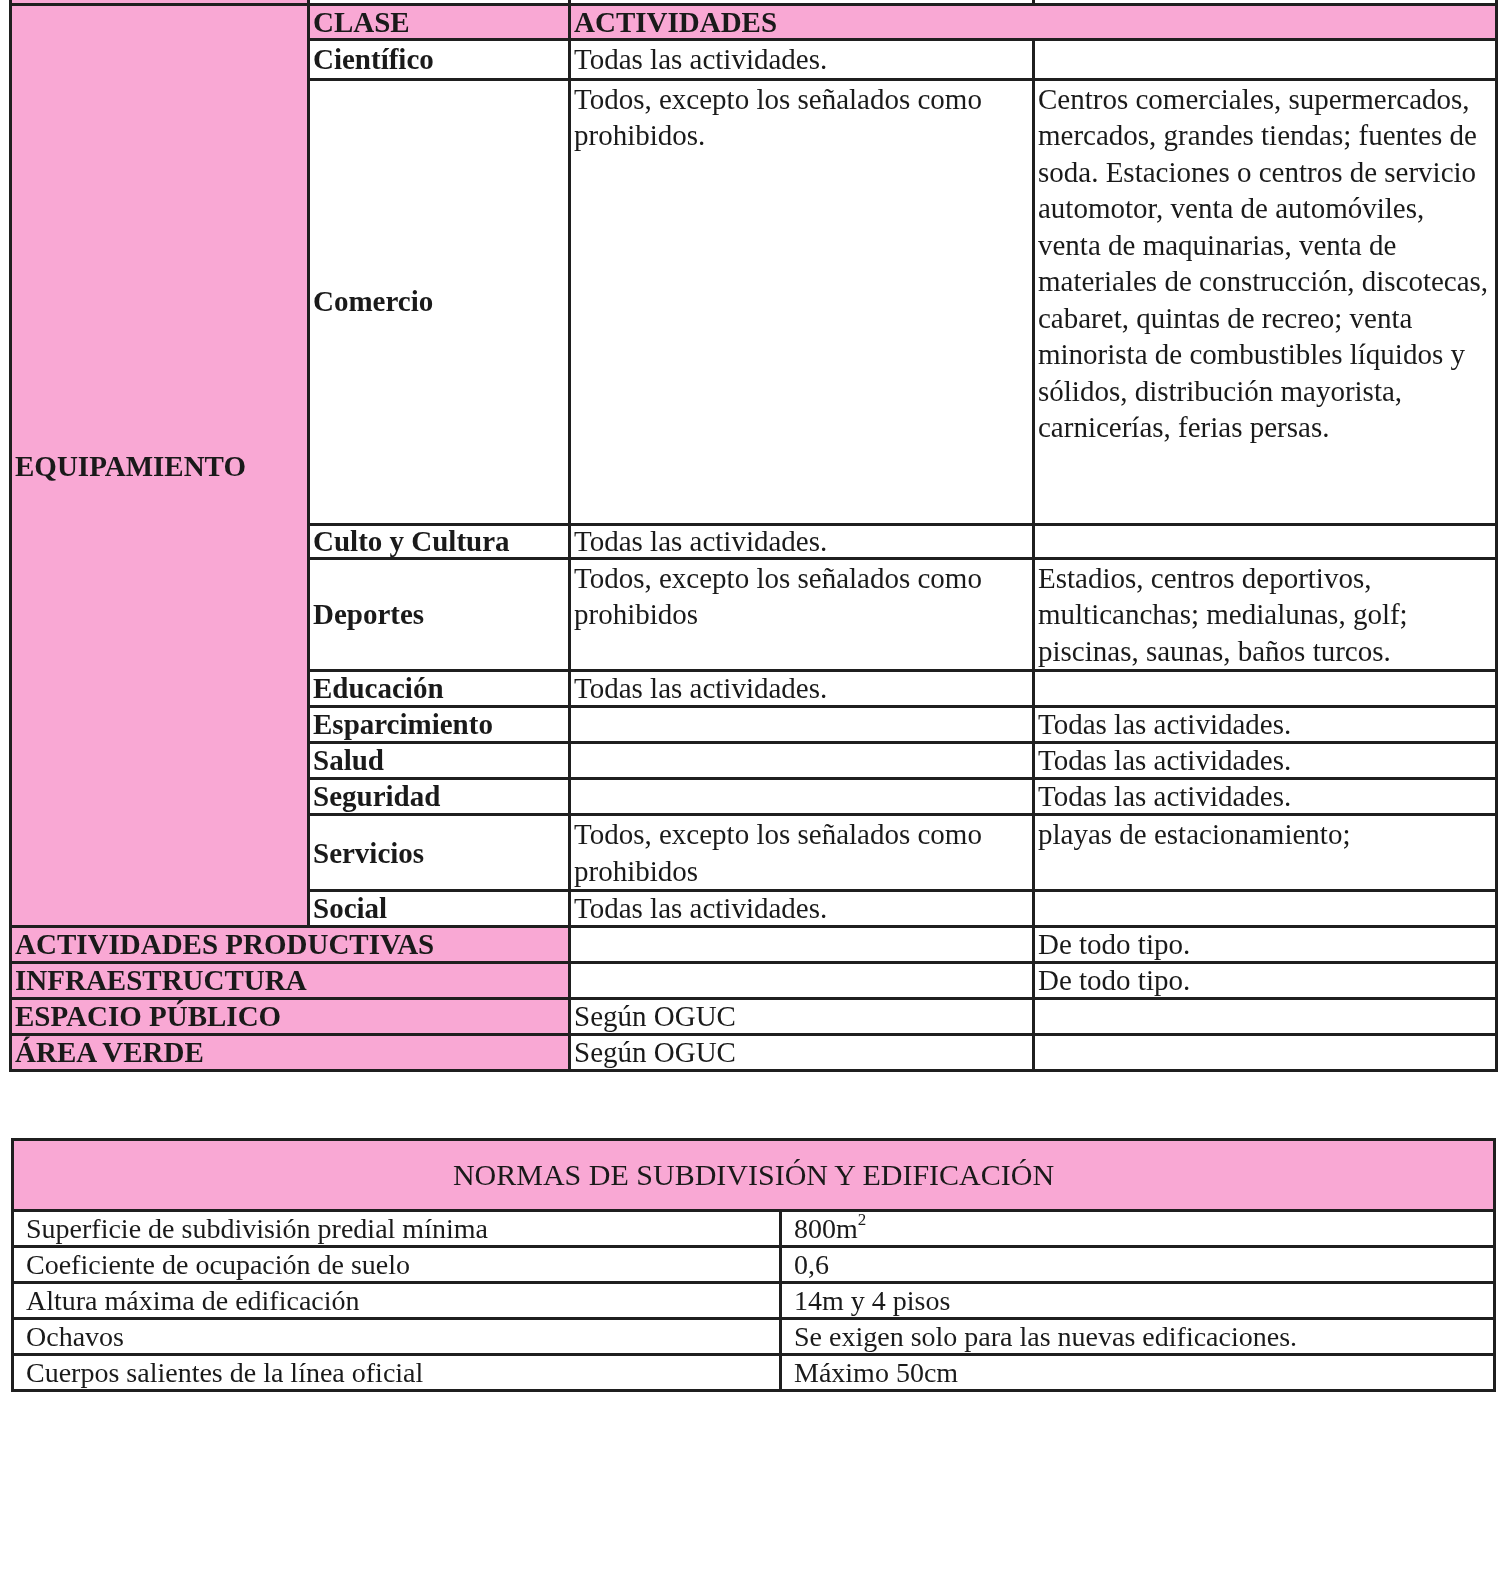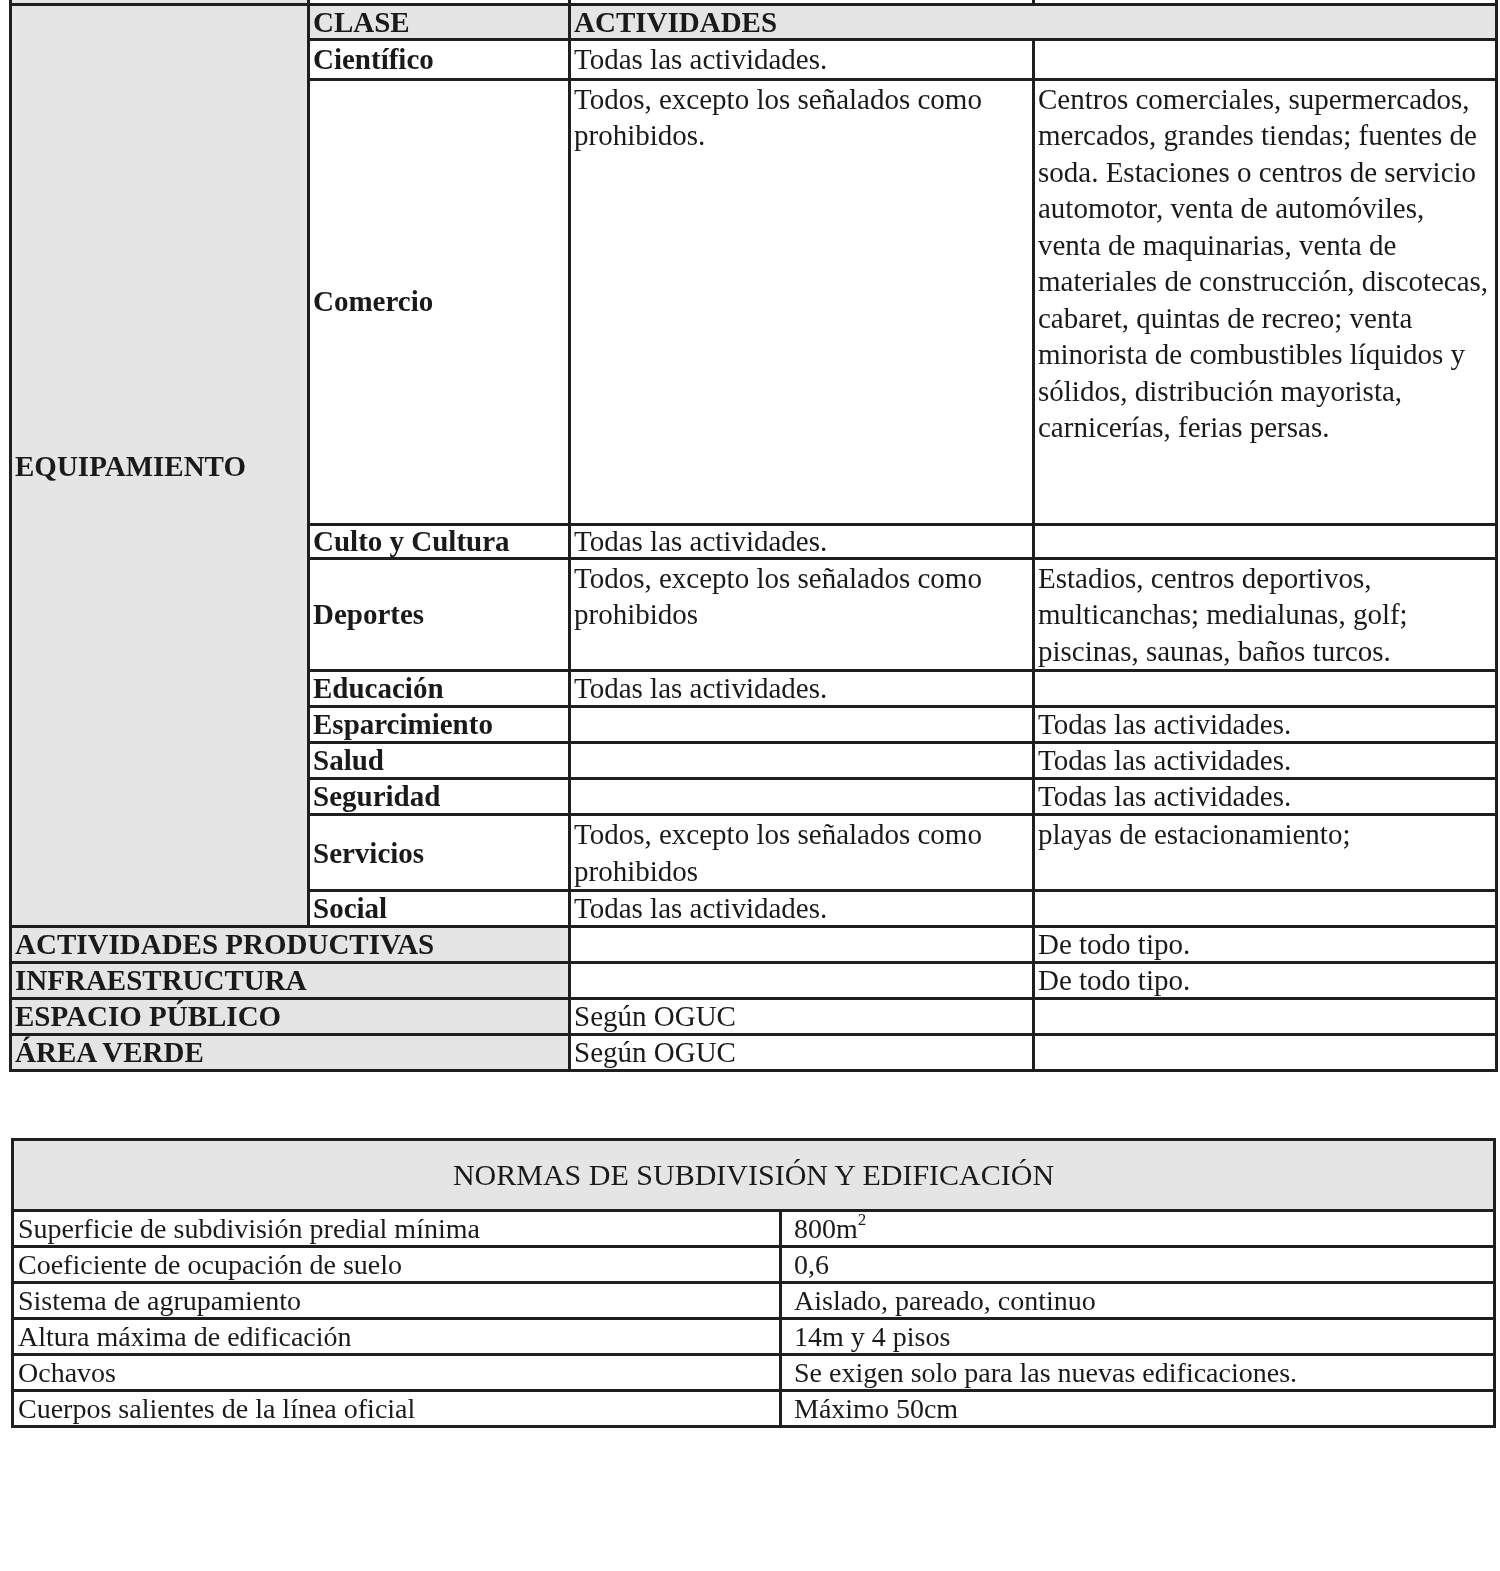--- a/index.html
+++ b/index.html
@@ -1,18 +1,18 @@
 <!DOCTYPE html>
 <html><head>
 <meta charset="utf-8">
 <style>
   html, body { margin:0; padding:0; background:#ffffff; }
   body { width:1500px; height:1571px; position:relative; overflow:hidden;
          font-family:"Liberation Serif", "DejaVu Serif", serif; color:#1a1a1a; }
-  .gray { background:#e5e5e5; }
+  .gray { background:#f9a8d4; }
   table { border-collapse:collapse; position:absolute; }
   td { border:3px solid #1f1f1f; vertical-align:top; padding:0 3px; font-size:29px; line-height:36.5px; }
   .b { font-weight:bold; }
   .vm { vertical-align:middle; }
   .c { text-align:left; }
 
   #uses { left:9px; top:-4px; width:1486px; table-layout:fixed; }
   #uses td { line-height:36.5px; }
   #uses .cut td { height:4px; padding:0; line-height:0; font-size:0; }
   #uses .h-hdr td { height:32px; line-height:32px; }
@@ -20,21 +20,21 @@
   #uses .r-comercio td { height:442px;margin-top:28px; }
   #uses .r-culto td { height:31px; line-height:31px; }
   #uses .r-dep td { height:108px; }
   #uses .r-single td { height:31px; line-height:33px; }
   #uses .r-serv td { height:68px; }
   #uses .r-serv td.cl { line-height:36px; }
 
   #norms { left:11px; top:1138px; width:1482px; table-layout:fixed; }
   #norms td { font-size:28px; line-height:33px; height:33px; padding:0 12px; }
   #norms .title td { height:68px; line-height:68px; font-weight:normal; text-align:center; font-size:30px; }
-  #norms td.lbl { padding-left:4px; }
+  #norms td.lbl { padding-left:12px; }
   #norms td.lbl.flush { padding-left:2px; }
   sup { font-size:17px; line-height:0; position:relative; top:-3px; vertical-align:super; }
 </style>
 </head>
 <body>
 
 <table id="uses">
   <colgroup>
     <col style="width:298px">
       <col style="width:261px">
@@ -139,24 +139,20 @@
   </tr>
   <tr>
     <td class="lbl">Superficie de subdivisión predial mínima</td>
     <td class="c"><span>800m</span><sup>2</sup></td>
   </tr>
   <tr>
     <td class="lbl">Coeficiente de ocupación de suelo</td>
     <td class="c">0,6</td>
   </tr>
   <tr>
-    <td class="lbl">Sistema de agrupamiento</td>
-    <td class="c">Aislado, pareado, continuo</td>
-  </tr>
-  <tr>
     <td class="lbl">Altura máxima de edificación</td>
     <td class="c">14m y 4 pisos</td>
   </tr>
   <tr>
     <td class="lbl">Ochavos</td>
     <td class="c">Se exigen solo para las nuevas edificaciones.</td>
   </tr>
   <tr>
     <td class="lbl">Cuerpos salientes de la línea oficial</td>
     <td class="c">Máximo 50cm</td>

